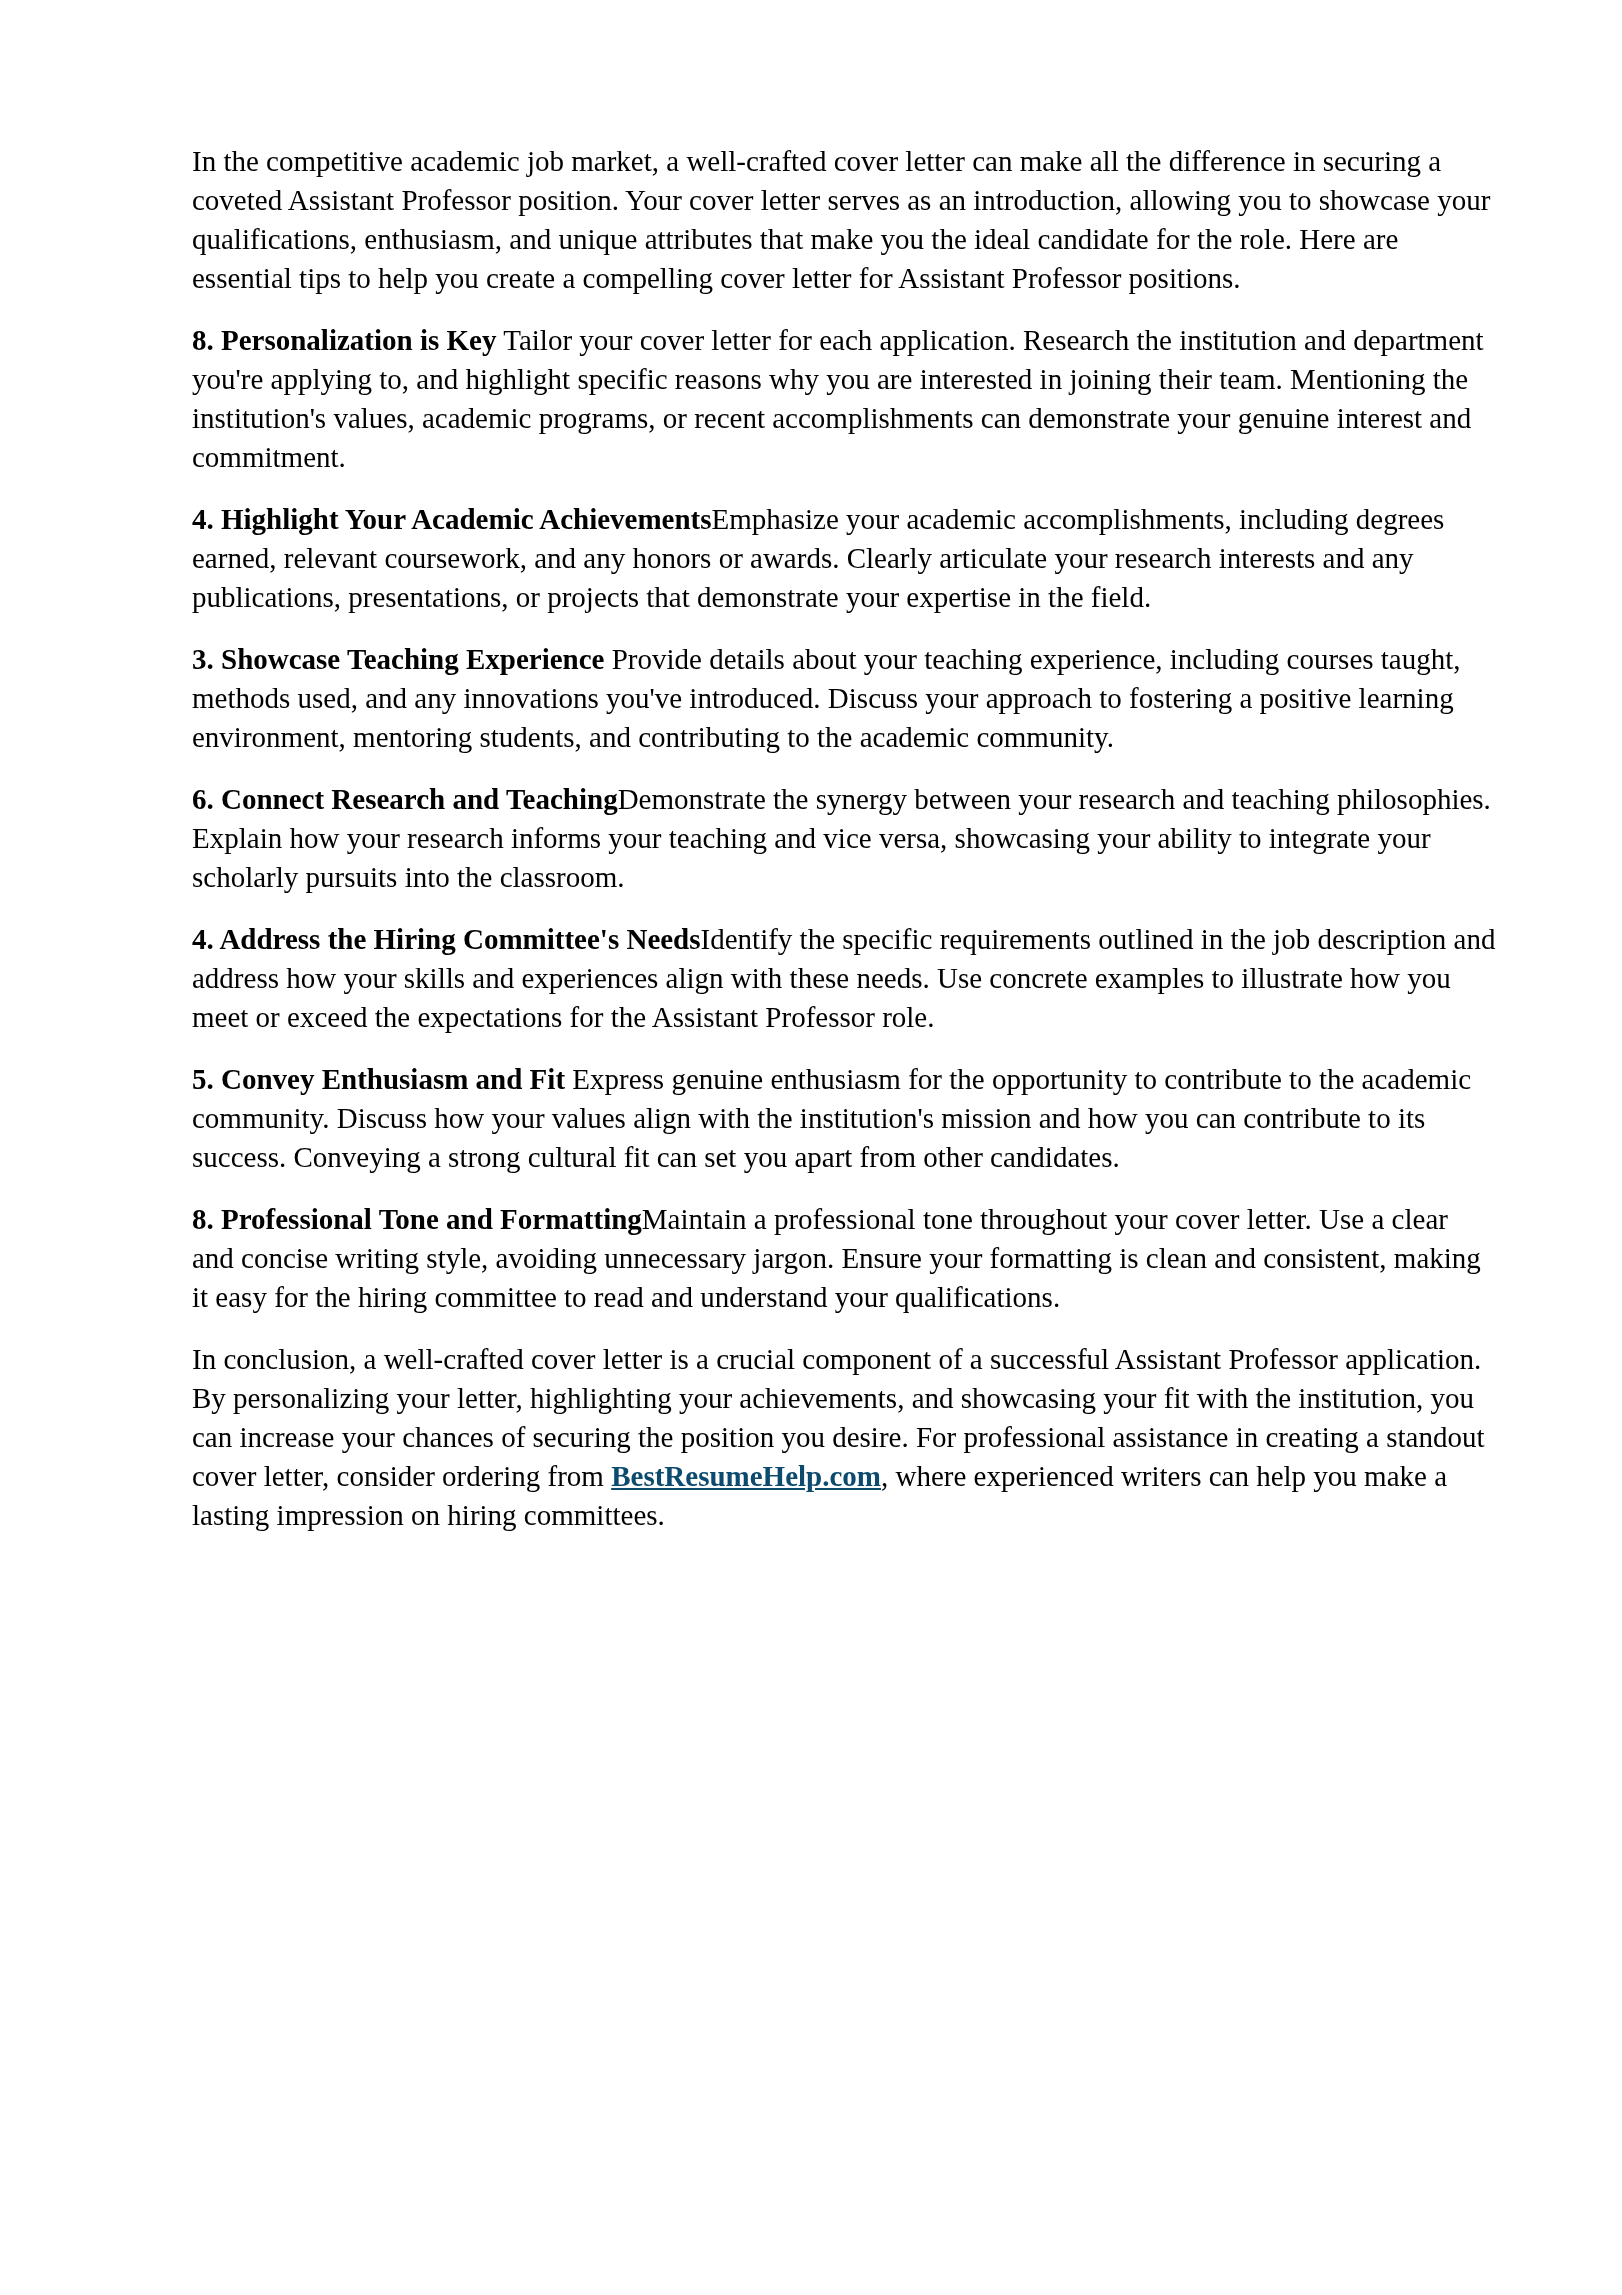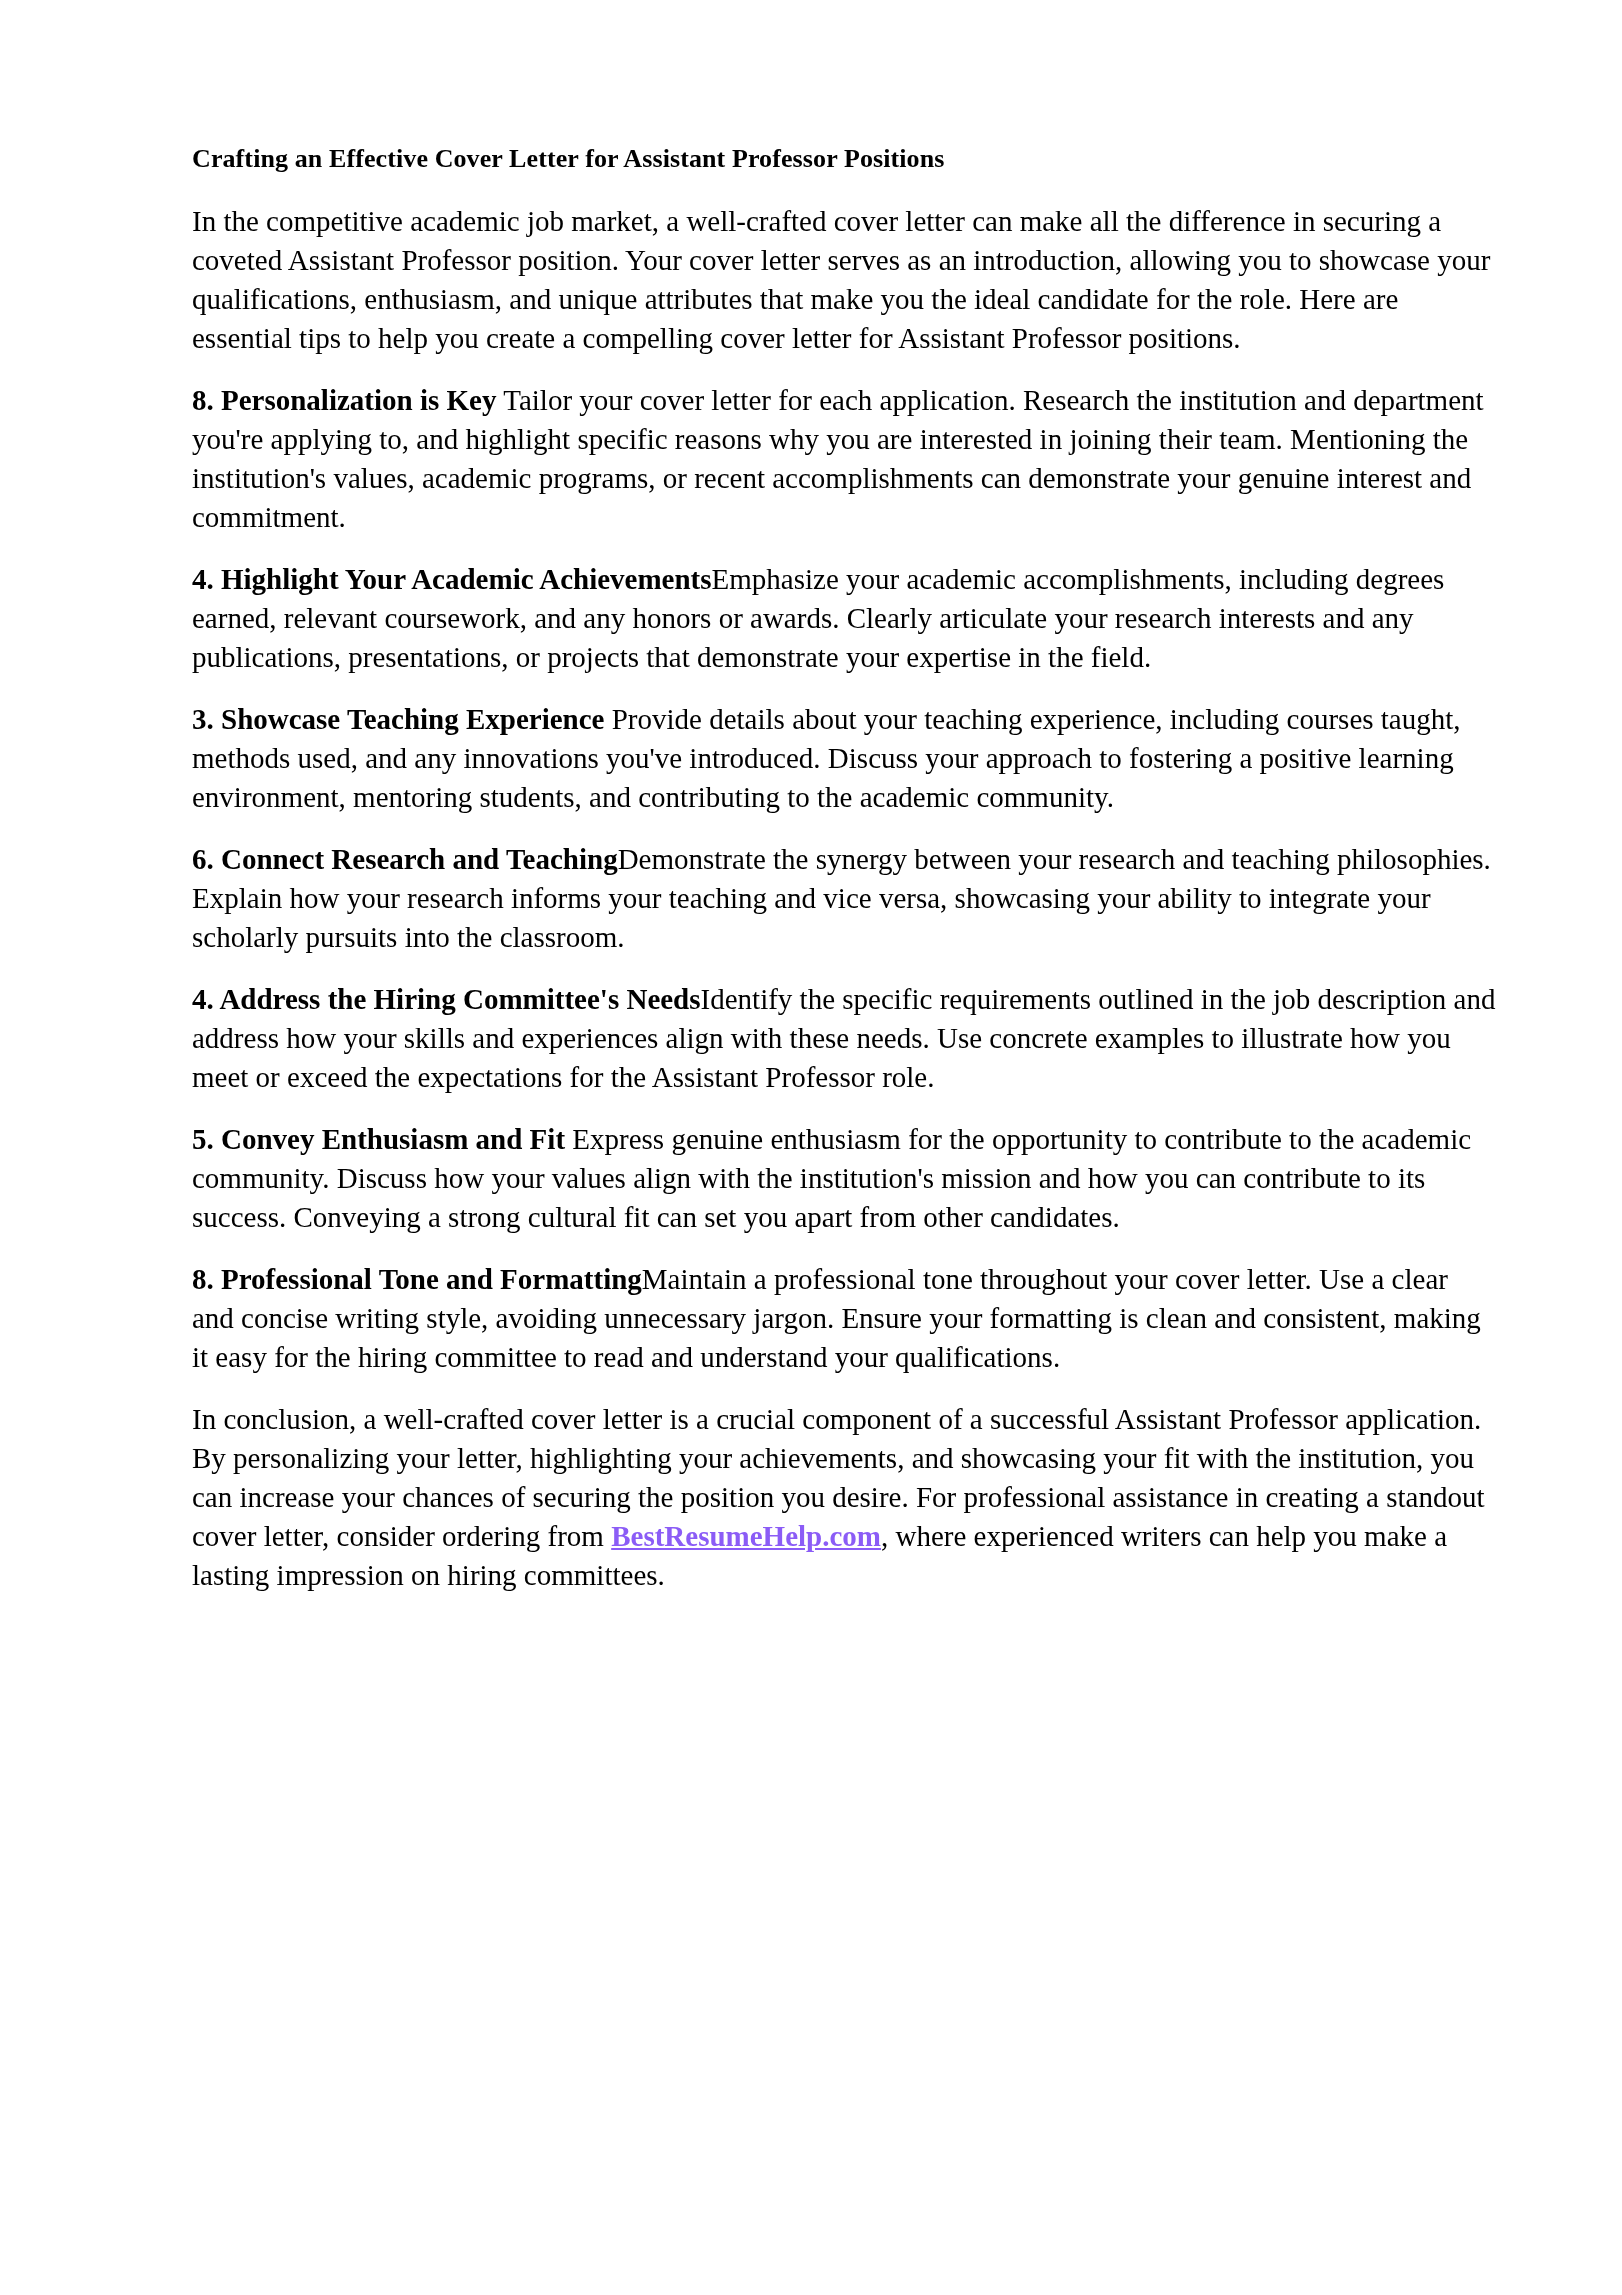--- a/index.html
+++ b/index.html
@@ -37,32 +37,31 @@
     max-width: 1311px;
     letter-spacing: 0px;
   }
   .para.tip {
     max-width: 1304px;
   }
   .lead {
     font-weight: bold;
   }
   .link {
-    color: #8b5cf6;
+    color: #0c4a6e;
     font-weight: bold;
     text-decoration: underline;
     cursor: pointer;
   }
 </style>
 </head>
 <body>
 
 <div class="page">
 
-  <h1 class="doc-title">Crafting an Effective Cover Letter for Assistant Professor Positions</h1>
 
   <p class="para">In the competitive academic job market, a well-crafted cover letter can make all the difference in securing a coveted Assistant Professor position. Your cover letter serves as an introduction, allowing you to showcase your qualifications, enthusiasm, and unique attributes that make you the ideal candidate for the role. Here are essential tips to help you create a compelling cover letter for Assistant Professor positions.</p>
 
   <p class="para tip">
     <span class="lead">8. Personalization is Key</span><span> Tailor your cover letter for each application. Research the institution and department you're applying to, and highlight specific reasons why you are interested in joining their team. Mentioning the institution's values, academic programs, or recent accomplishments can demonstrate your genuine interest and commitment.</span>
   </p>
 
   <p class="para tip">
     <span class="lead">4. Highlight Your Academic Achievements</span><span>Emphasize your academic accomplishments, including degrees earned, relevant coursework, and any honors or awards. Clearly articulate your research interests and any publications, presentations, or projects that demonstrate your expertise in the field.</span>
   </p>

